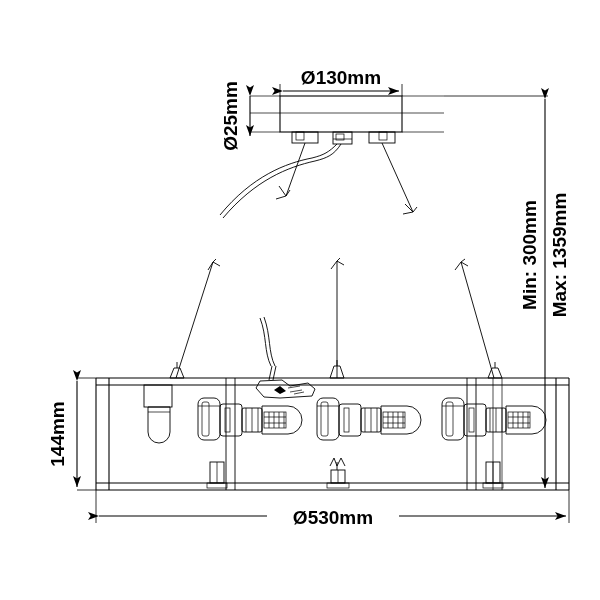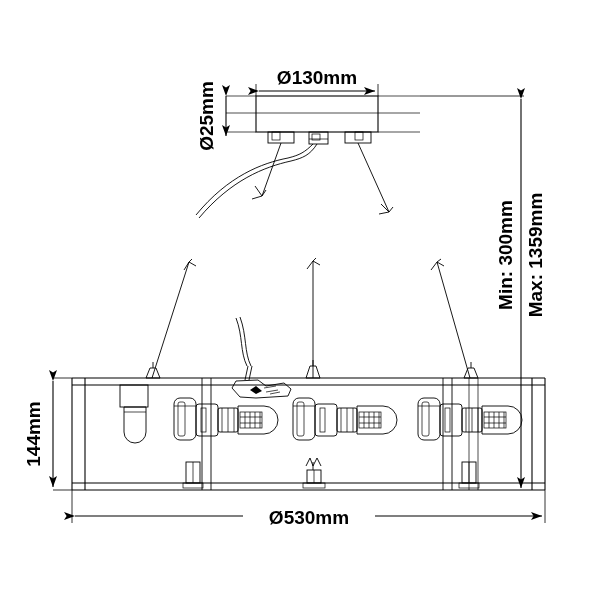--- a/index.html
+++ b/index.html
@@ -2,21 +2,21 @@
 <html><head>
 <meta charset="utf-8">
 <style>
   html,body{margin:0;padding:0;background:#ffffff;}
   body{
     width:600px;height:600px;
     font-family:"Liberation Sans", sans-serif;
     overflow:hidden;
     position:relative;
   }
-  #stage{position:absolute;inset:0;width:488px;height:600px;}
+  #stage{position:absolute;inset:0;width:488px;height:600px;padding-left:24px;}
   svg{display:block;}
   text{
     font-family:"Liberation Sans", sans-serif;
     fill:#000000;
     font-weight:bold;
   }
   .dimtext{font-size:19px;}
   .ln{stroke:#000000;fill:none;stroke-width:1.1;}
   .ln-thin{stroke:#000000;fill:none;stroke-width:0.9;}
   .ln-hair{stroke:#000000;fill:none;stroke-width:0.7;}

